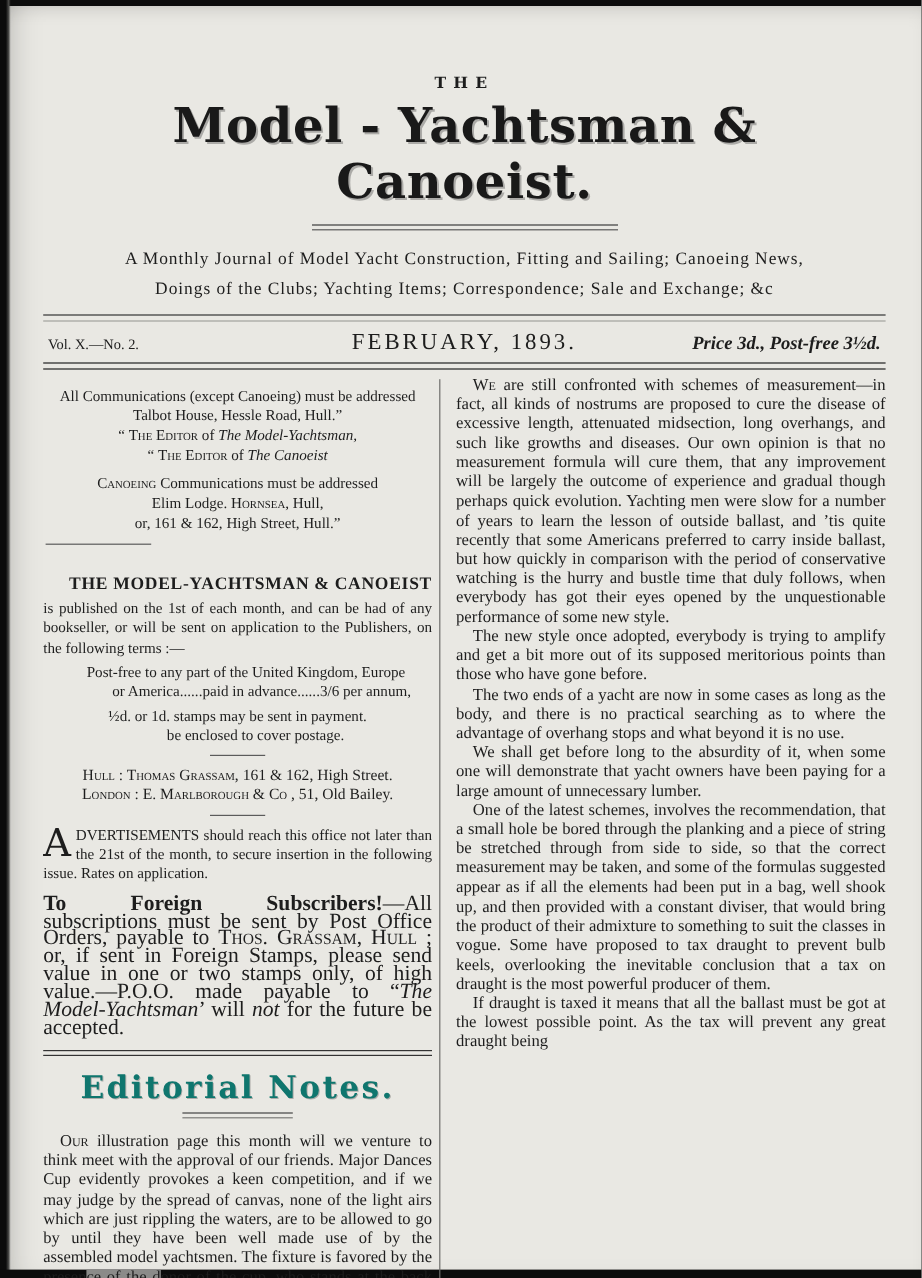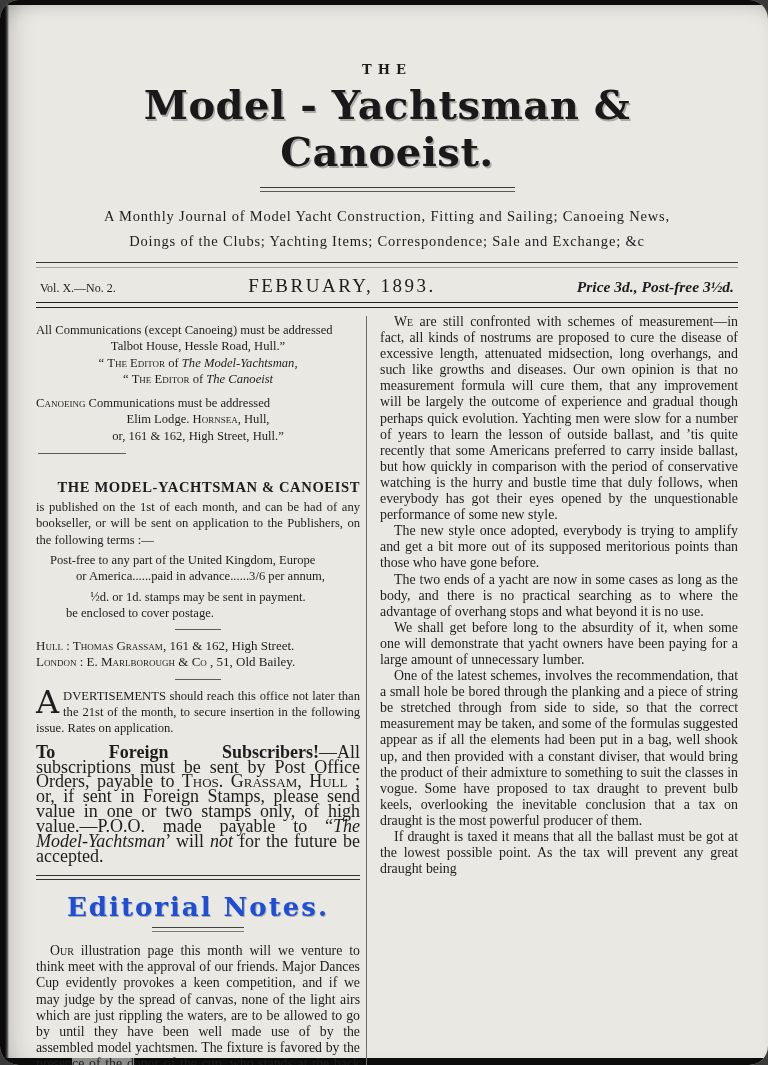--- a/index.html
+++ b/index.html
@@ -1,63 +1,63 @@
 <!DOCTYPE html>
 <html><head>
 <meta charset="utf-8">
 <style>
   html,body{margin:0;padding:0;background:#3a3a3a;}
   .page{position:relative;width:768px;height:1065px;margin:0 auto;overflow:hidden;
         background:#e9e8e3;color:#1d1d1d;font-family:"Liberation Serif",serif;
-        box-shadow:inset 20px 0 30px -18px rgba(0,0,0,.35), inset 0 14px 22px -16px rgba(0,0,0,.3);border-radius:19px;}
+        box-shadow:inset 20px 0 30px -18px rgba(0,0,0,.35), inset 0 14px 22px -16px rgba(0,0,0,.3);}
   .edge-top{position:absolute;top:0;left:0;width:100%;height:5px;background:#0c0c0c;}
   .edge-left{position:absolute;top:0;left:0;width:9px;height:100%;
              background:linear-gradient(to right,#0b0b0b 55%,#4a4a48 80%,rgba(0,0,0,0));}
   .edge-bottom{position:absolute;bottom:0;left:0;width:100%;height:7px;background:#0c0c0c;}
   .edge-bottom-gray{position:absolute;bottom:0;left:72px;width:62px;height:7px;background:#8b8b89;}
   .content{position:absolute;top:0;left:0;right:0;bottom:0;padding:62px 30px 10px 36px;box-sizing:border-box;}
 
   
   .kicker{text-align:center;font-family:"DejaVu Serif",serif;font-weight:bold;
           font-size:13px;letter-spacing:6px;}
   .title{margin:4px 0 0;text-align:center;font-family:"DejaVu Serif",serif;font-weight:bold;
          font-size:40px;letter-spacing:.5px;color:#191919;
          text-shadow:1.6px 1.8px 0 rgba(40,40,40,.32);}
   .masthead-rule{width:255px;height:3px;border-top:1.3px solid #3c3c3c;border-bottom:1px solid #5a5a5a;margin:12px auto 12px;}
   .subtitle{text-align:center;font-size:14.5px;letter-spacing:.8px;line-height:25px;margin:2px 0 0;}
 
   .rule-full-thin{height:4px;border-top:1.4px solid #343434;border-bottom:1px solid #a2a29e;margin-top:8px;}
   .dateline{display:flex;align-items:baseline;padding:7px 4px 5px;}
   .vol{width:30%;font-size:12px;}
-  .issue-date{width:40%;font-size:19px;letter-spacing:2.5px;}
+  .issue-date{width:40%;text-align:center;font-size:19px;letter-spacing:2.5px;}
   .price{width:30%;text-align:right;font-size:15.5px;font-style:italic;font-weight:bold;}
   .rule-full-double{height:4px;border-top:1.6px solid #222;border-bottom:1.1px solid #222;}
 
   
   .columns{display:flex;margin-top:6px;align-items:stretch;}
   .col-left{width:330px;padding-right:6px;box-sizing:border-box;}
   .col-divider{width:1px;background:#6e6e6c;margin:2px 3px 0 0;}
   .col-right{flex:1;padding-left:10px;box-sizing:border-box;}
 
   .sm{font-size:12.6px;line-height:16.3px;}
   .ctr{text-align:center;}
   .just{text-align:justify;}
-  p{margin:0;}
+  p{margin:0;text-align:center;}
   .mt4{margin-top:4px;font-family:Liberation Serif, serif;} .mt8{margin-top:8px;}
 
   .hr-short-left{width:88px;border:0;border-top:1px solid #5b5b5b;margin:9px 0 3px 2px;}
   .hr-short-center{width:46px;border:0;border-top:1px solid #5b5b5b;margin:8px auto;}
   .hr-col-double{height:3px;border-top:1.1px solid #333;border-bottom:1px solid #333;margin:11px 0 4px;}
   .hr-head-double{width:92px;height:3px;border-top:1px solid #444;border-bottom:1px solid #7b7b78;margin:5px auto 11px;}
 
   .pub-heading{font-weight:bold;font-size:14.6px;letter-spacing:.6px;text-align:right;margin:25px 0 3px;}
   .foreign{font-size:18px;line-height:14.9px;}
 
   .gothic{font-family:"DejaVu Serif",serif;font-weight:bold;font-size:26px;letter-spacing:2px;
-          text-align:center;margin:12px 0 0;color:#1d4ed8;text-shadow:.8px .8px 0 rgba(60,60,60,.35);}
+          text-align:center;margin:12px 0 0;color:#0f766e;text-shadow:.8px .8px 0 rgba(60,60,60,.35);}
 
   .body-par{font-size:13.9px;line-height:16.1px;text-align:justify;}
   .indent{text-indent:14px;}
   .ed-par{font-size:13.8px;line-height:16.2px;text-align:justify;text-indent:14px;margin-top:2px;}
 
   .seg-sc{font-variant:small-caps;}
   .seg-i{font-style:italic;}
   .seg-b{font-weight:bold;}
   .seg-dc{float:left;font-family:"DejaVu Serif",serif;font-size:32px;line-height:27px;padding:1px 4px 0 0;}
 </style>

